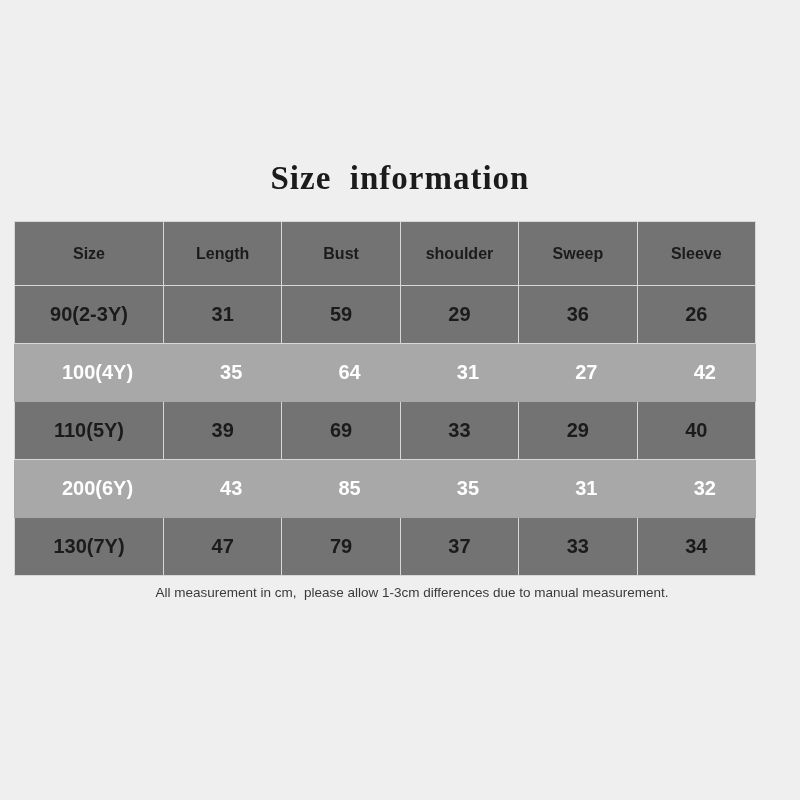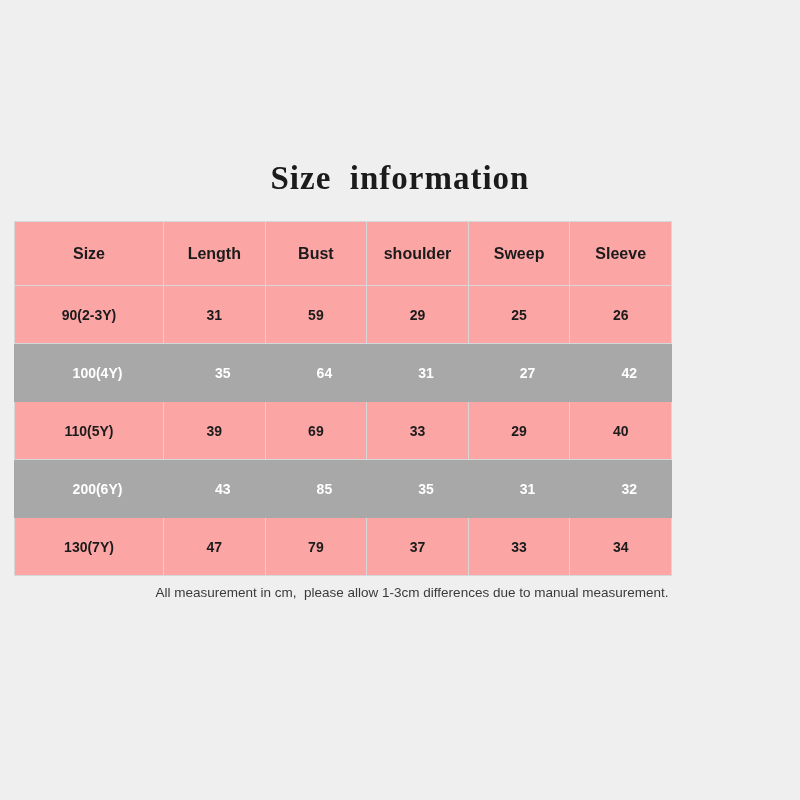--- a/index.html
+++ b/index.html
@@ -32,31 +32,31 @@
     letter-spacing: 1px;
     white-space: pre;
   }
   .table-wrap {
     position: absolute;
     top: 221px;
     left: 14px;
     width: 742px;
   }
   table.size-table {
-    width: 658px;
+    width: 742px;
     border-collapse: collapse;
     table-layout: fixed;
-    background: #fca5a5;
+    background: #737373;
   }
   table.size-table td {
     border: 1px solid #d7d7d7;
     height: 57px;
     text-align: center;
     vertical-align: middle;
-    font-size: 14px;
+    font-size: 20px;
     font-weight: 700;
     color: #1b1b1b;
     padding: 0;
   }
   table.size-table tr.header-row td {
     height: 63px;
     font-size: 16px;
     font-weight: 700;
     color: #1b1b1b;
   }
@@ -100,21 +100,21 @@
           <td>shoulder</td>
           <td>Sweep</td>
           <td>Sleeve</td>
         </tr>
 
         <tr class="data-row">
           <td class="first-col">90(2-3Y)</td>
           <td>31</td>
           <td>59</td>
           <td>29</td>
-          <td>25</td>
+          <td>36</td>
           <td>26</td>
         </tr>
 
         <tr class="data-row alt-row">
           <td class="first-col">100(4Y)</td>
           <td>35</td>
           <td>64</td>
           <td>31</td>
           <td>27</td>
           <td>42</td>

